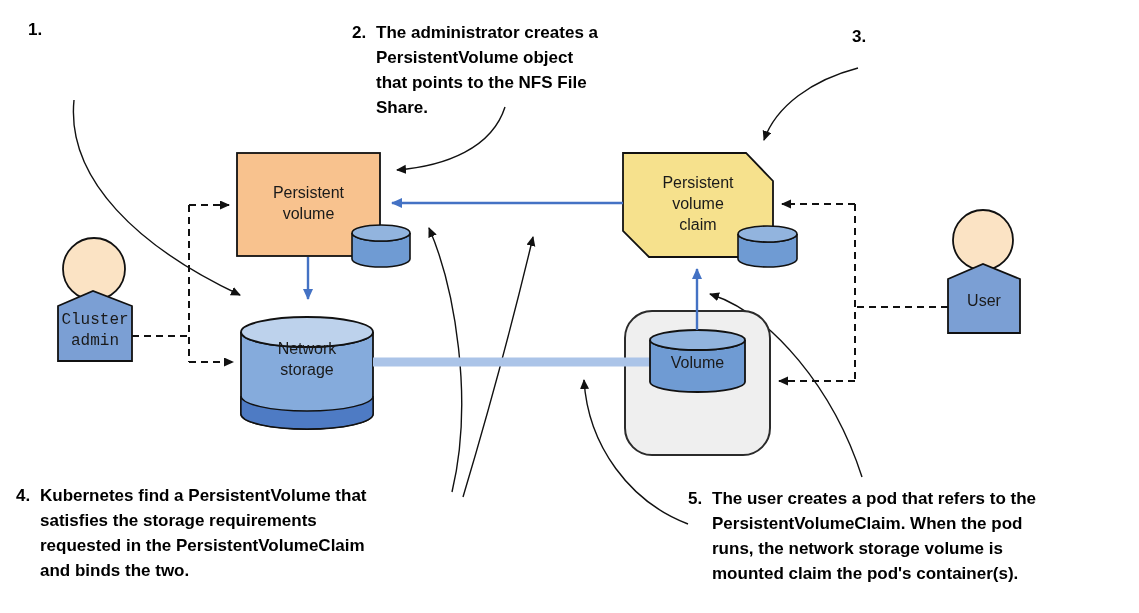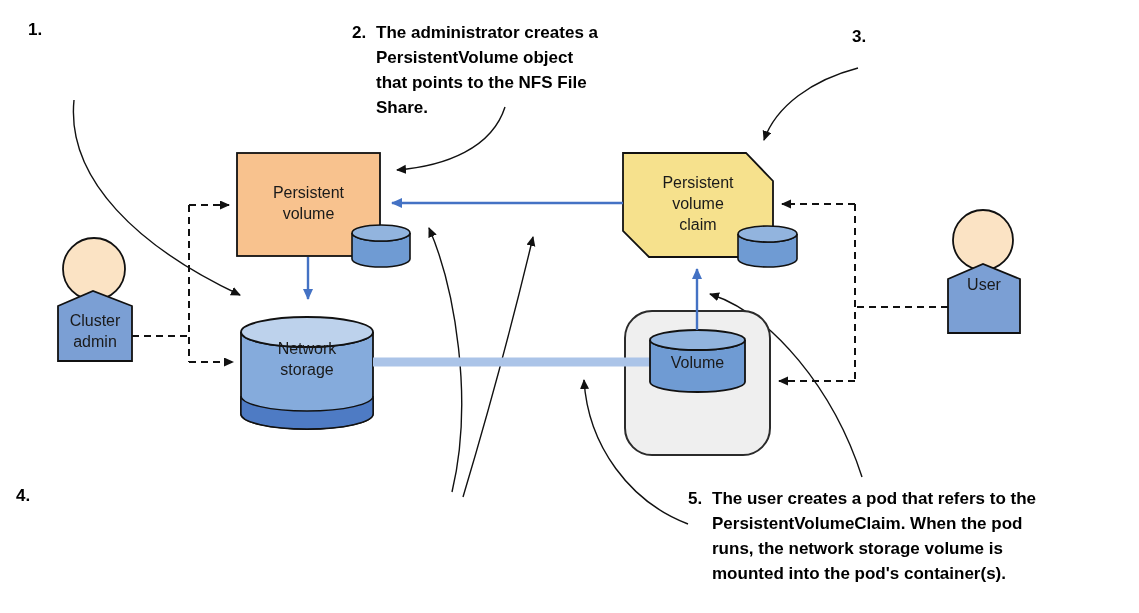--- a/index.html
+++ b/index.html
@@ -110,46 +110,50 @@
   <div class="nodelabel" style="left:623px;top:150px;width:150px;height:107px;">Persistent
 volume
 claim</div>
 
   <div class="nodelabel" style="left:241px;top:320px;width:132px;height:78px;">Network
 storage</div>
 
   <div class="nodelabel" style="left:650px;top:338px;width:95px;height:48px;">Volume</div>
 
 
-  <div class="nodelabel" style="left:58px;top:304px;width:74px;height:54px;">Cluster
+  <div class="nodelabel" style="left:58px;top:304px;width:74px;height:54px;font-family:Liberation Mono, monospace;">Cluster
 admin</div>
 
-  <div class="nodelabel" style="left:948px;top:264px;width:72px;height:40px;">User</div>
+  <div class="nodelabel" style="left:948px;top:280px;width:72px;height:40px;">User</div>
 
   <div class="ann" style="left:28px;top:17px;width:260px;">
     <span class="num">1.</span>
   </div>
 
   <div class="ann" style="left:352px;top:20px;width:290px;">
     <span class="num">2.</span>
     <span class="atext">The administrator creates a
 PersistentVolume object
 that points to the NFS File
 Share.</span>
   </div>
 
   <div class="ann" style="left:852px;top:24px;width:280px;">
     <span class="num">3.</span>
   </div>
 
   <div class="ann" style="left:16px;top:483px;width:460px;">
     <span class="num">4.</span>
+    <span class="atext">Kubernetes find a PersistentVolume that
+satisfies the storage requirements
+requested in the PersistentVolumeClaim
+and binds the two.</span>
   </div>
 
   <div class="ann" style="left:688px;top:486px;width:450px;">
     <span class="num">5.</span>
     <span class="atext">The user creates a pod that refers to the
 PersistentVolumeClaim. When the pod
 runs, the network storage volume is
-mounted into the pod's container(s).</span>
+mounted claim the pod's container(s).</span>
   </div>
 
 </div>
 
 </body></html>

